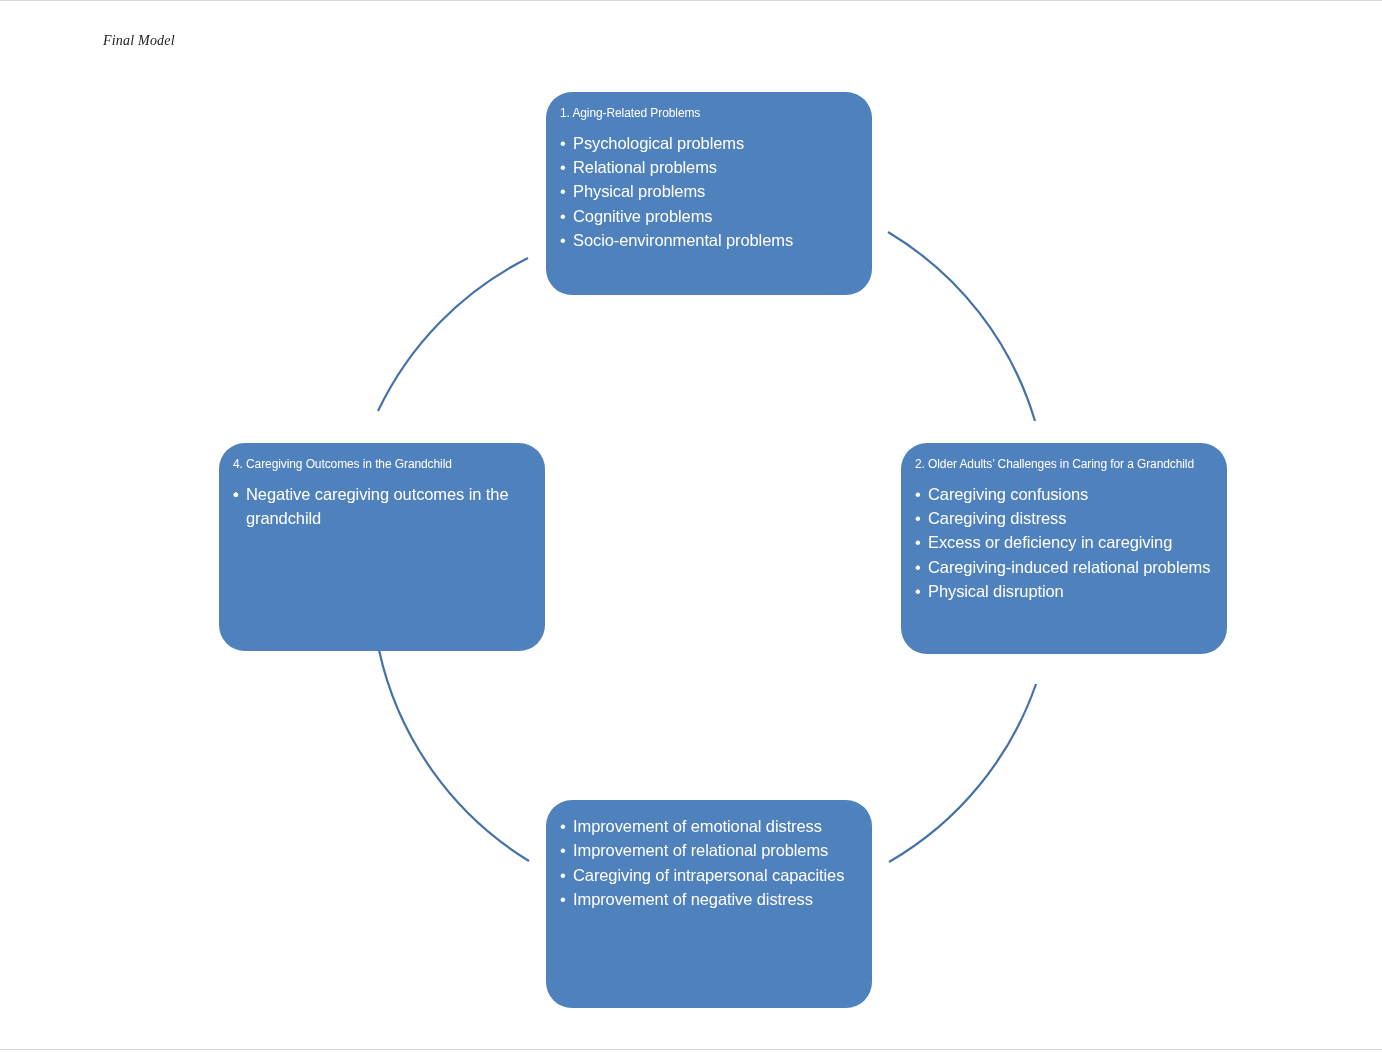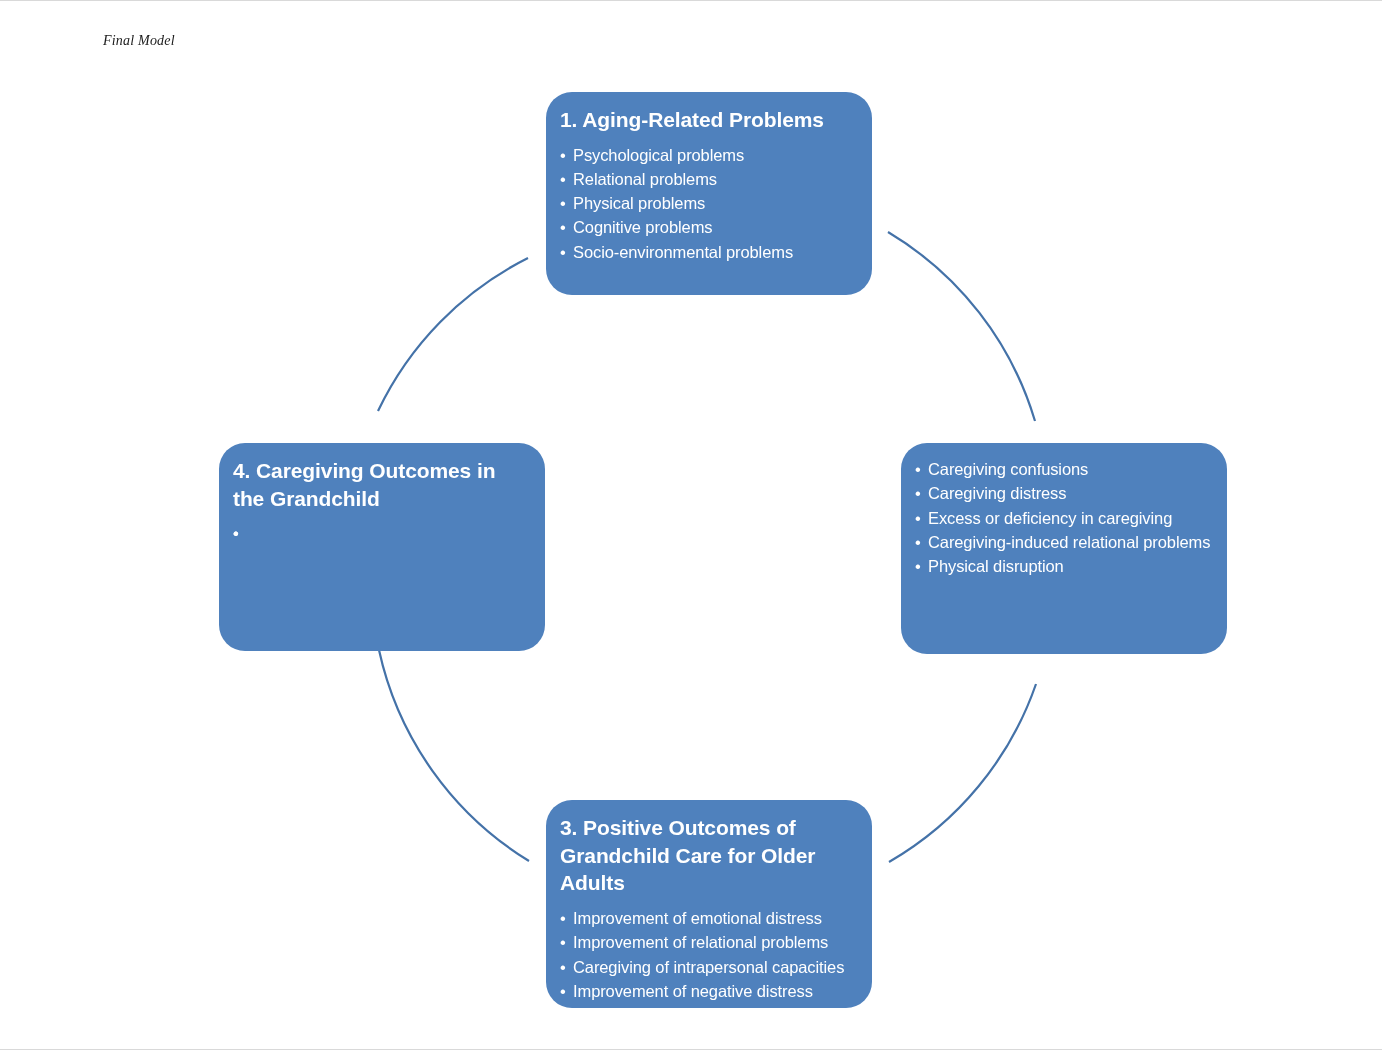--- a/index.html
+++ b/index.html
@@ -53,22 +53,22 @@
 
   .node-box {
     position: absolute;
     background: #4f81bd;
     border-radius: 26px;
     box-sizing: border-box;
     padding: 14px 16px 14px 14px;
     color: #ffffff;
   }
   .node-title {
-    font-size: 21px;
-    font-weight: bold;
+    font-size: 12px;
+    font-weight: normal;
     line-height: 1.32;
     margin: 0 0 9px 0;
     letter-spacing: -0.1px;
   }
   .node-list {
     list-style: none;
     margin: 0;
     padding: 0;
   }
   .node-list li {
@@ -141,40 +141,40 @@
     <ul class="node-list">
       <li><span class="bullet-glyph">•</span><span>Psychological problems</span></li>
       <li><span class="bullet-glyph">•</span><span>Relational problems</span></li>
       <li><span class="bullet-glyph">•</span><span>Physical problems</span></li>
       <li><span class="bullet-glyph">•</span><span>Cognitive problems</span></li>
       <li><span class="bullet-glyph">•</span><span>Socio-environmental problems</span></li>
     </ul>
   </div>
 
   <div class="node-box" id="node-2">
+    <div class="node-title">2. Older Adults’ Challenges in Caring for a Grandchild</div>
     <ul class="node-list">
       <li><span class="bullet-glyph">•</span><span>Caregiving confusions</span></li>
       <li><span class="bullet-glyph">•</span><span>Caregiving distress</span></li>
       <li><span class="bullet-glyph">•</span><span>Excess or deficiency in caregiving</span></li>
       <li><span class="bullet-glyph">•</span><span>Caregiving-induced relational problems</span></li>
       <li><span class="bullet-glyph">•</span><span>Physical disruption</span></li>
     </ul>
   </div>
 
   <div class="node-box" id="node-3">
-    <div class="node-title">3. Positive Outcomes of Grandchild Care for Older Adults</div>
     <ul class="node-list">
       <li><span class="bullet-glyph">•</span><span>Improvement of emotional distress</span></li>
       <li><span class="bullet-glyph">•</span><span>Improvement of relational problems</span></li>
       <li><span class="bullet-glyph">•</span><span>Caregiving of intrapersonal capacities</span></li>
       <li><span class="bullet-glyph">•</span><span>Improvement of negative distress</span></li>
     </ul>
   </div>
 
   <div class="node-box" id="node-4">
     <div class="node-title">4. Caregiving Outcomes in the Grandchild</div>
     <ul class="node-list">
       <li><span class="bullet-glyph">•</span></li>
-      <li><span class="bullet-glyph">•</span></li>
+      <li><span class="bullet-glyph">•</span><span>Negative caregiving outcomes in the grandchild</span></li>
     </ul>
   </div>
 
 </div>
 
 </body></html>

